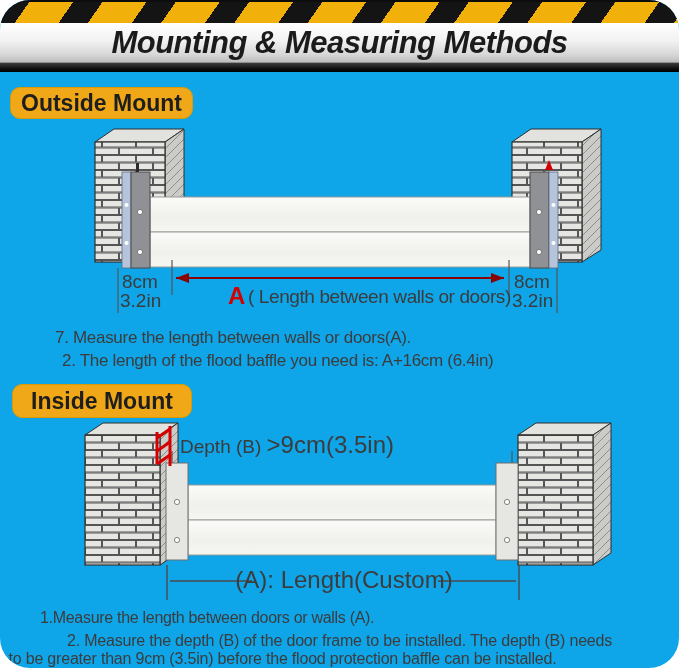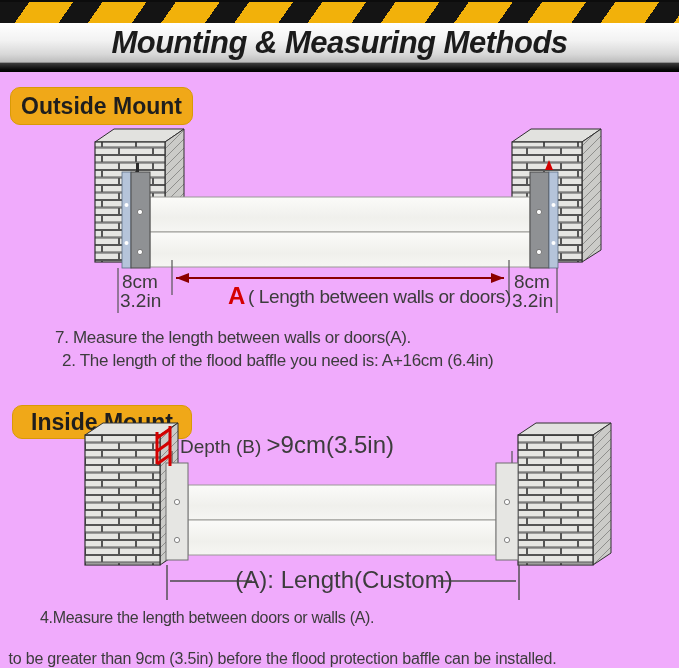--- a/index.html
+++ b/index.html
@@ -1,18 +1,18 @@
 <!DOCTYPE html>
 <html><head>
 <meta charset="utf-8">
 <style>
   html,body{margin:0;padding:0;background:#fff;}
   .page{
-    position:relative;width:679px;height:668px;overflow:hidden;background:#f0abfc;
-    font-family:"Liberation Sans",sans-serif;color:var(--text-dark,#3c3c3c);
+    position:relative;width:679px;height:668px;overflow:hidden;background:#0ea5e9;
+    font-family:"Liberation Sans",sans-serif;color:var(--text-dark,#3c3c3c);border-radius:30px;
   }
   
   .stripes{
     position:absolute;left:0;top:0;width:679px;height:23px;
     background:repeating-linear-gradient(125deg,#141414 0 24px,var(--caution-yellow,#F2B10A) 24px 60px);
     border-top:2px solid #0c0c0c;box-sizing:border-box;
   }
   .titlebar{
     position:absolute;left:0;top:23px;width:679px;height:40px;
     background:linear-gradient(#ffffff 0%,#f2f2f2 45%,#d8d8d8 80%,#bdbdbd 100%);
@@ -24,22 +24,22 @@
   .blackbar{
     position:absolute;left:0;top:63px;width:679px;height:9px;
     background:linear-gradient(#3c3c3c,#0a0a0a 70%,#000);
   }
   
   .badge{
     position:absolute;display:flex;align-items:center;justify-content:center;
     background:var(--label-yellow,#F0A818);border:1px solid #d99a06;border-radius:10px;
     font-size:23px;font-weight:600;color:#1e1e1e;box-sizing:border-box;
   }
-  .badge-outside{left:10px;top:87px;width:183px;height:38px;}
-  .badge-inside{left:12px;top:384px;width:180px;height:34px;margin-top:21px;}
+  .badge-outside{left:10px;top:87px;width:183px;height:32px;}
+  .badge-inside{left:12px;top:384px;width:180px;height:34px;}
   
   svg{position:absolute;left:0;display:block;}
   #d1{top:125px;}
   #d2{top:420px;}
   svg text{font-family:"Liberation Sans",sans-serif;fill:#3c3c3c;}
   
   .step{position:absolute;font-size:17px;letter-spacing:-.3px;color:var(--text-dark,#3c3c3c);white-space:nowrap;}
   .step-o1{left:55px;top:328px;}
   .step-o2{left:55px;top:351px;margin-left:7px;}
   .step-i1{left:40px;top:609px;font-size:16px;}
@@ -191,16 +191,17 @@
 
     <g stroke="#4a4a4a" stroke-width="1.4">
       <line x1="167" y1="145" x2="167" y2="180"></line>
       <line x1="519" y1="145" x2="519" y2="180"></line>
       <line x1="170" y1="161" x2="252" y2="161"></line>
       <line x1="438" y1="161" x2="516" y2="161"></line>
     </g>
     <text x="344" y="168" font-size="24" text-anchor="middle">(A): Length(Custom)</text>
   </svg>
 
-  <div class="step step-i1">4.Measure the length between doors or walls (A).</div>
+  <div class="step step-i1">1.Measure the length between doors or walls (A).</div>
+  <div class="step step-i2a">2. Measure the depth (B) of the door frame to be installed. The depth (B) needs</div>
   <div class="step step-i2b">to be greater than 9cm (3.5in) before the flood protection baffle can be installed.</div>
 
 </div>
 
 </body></html>

